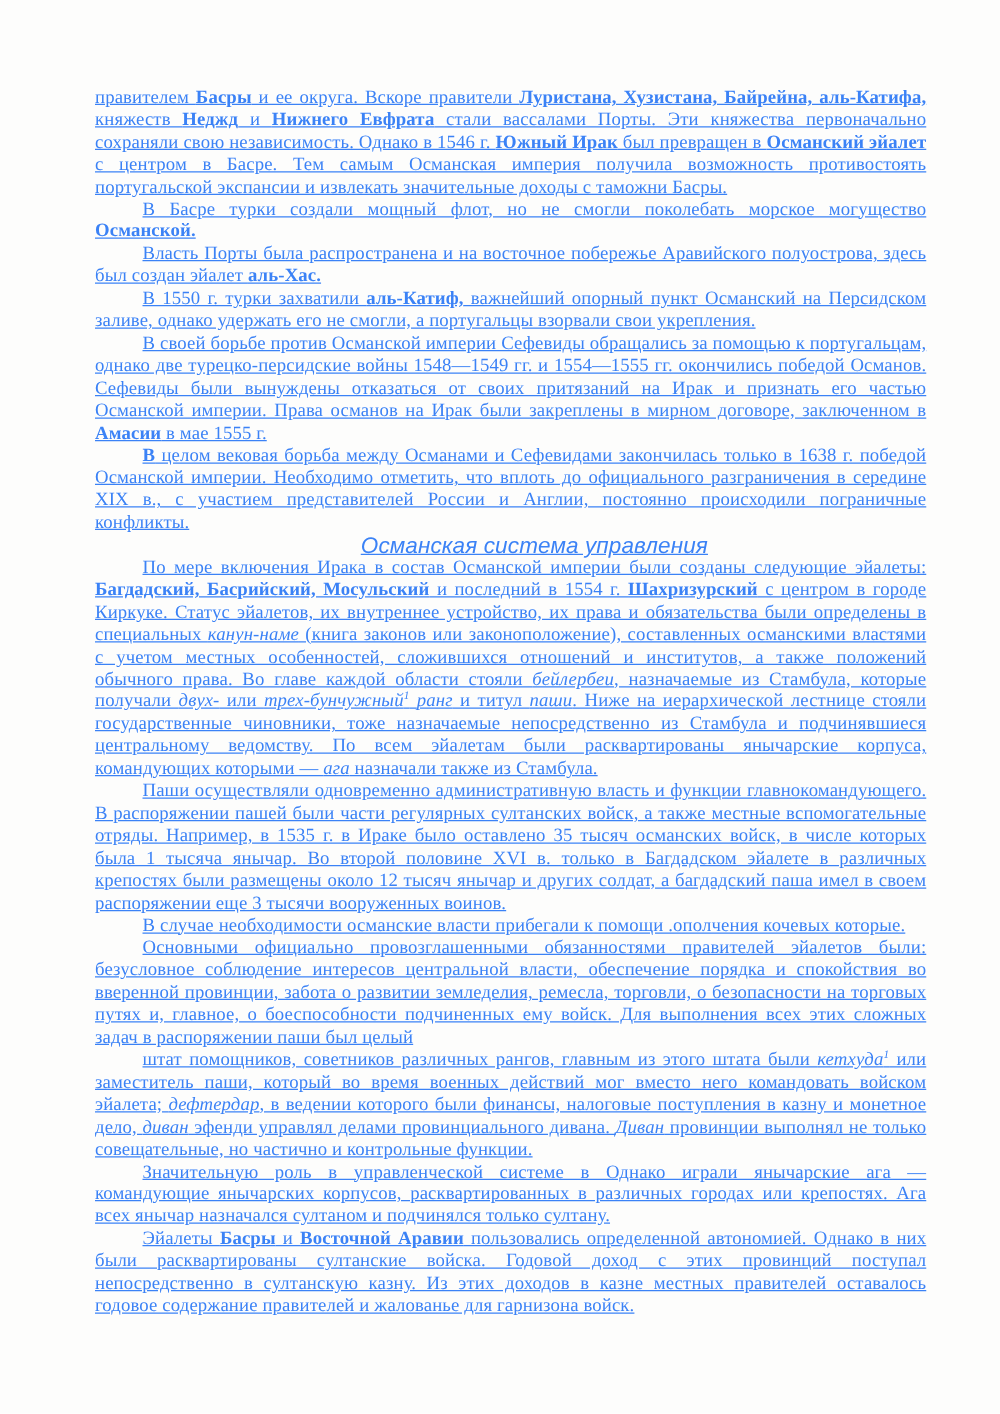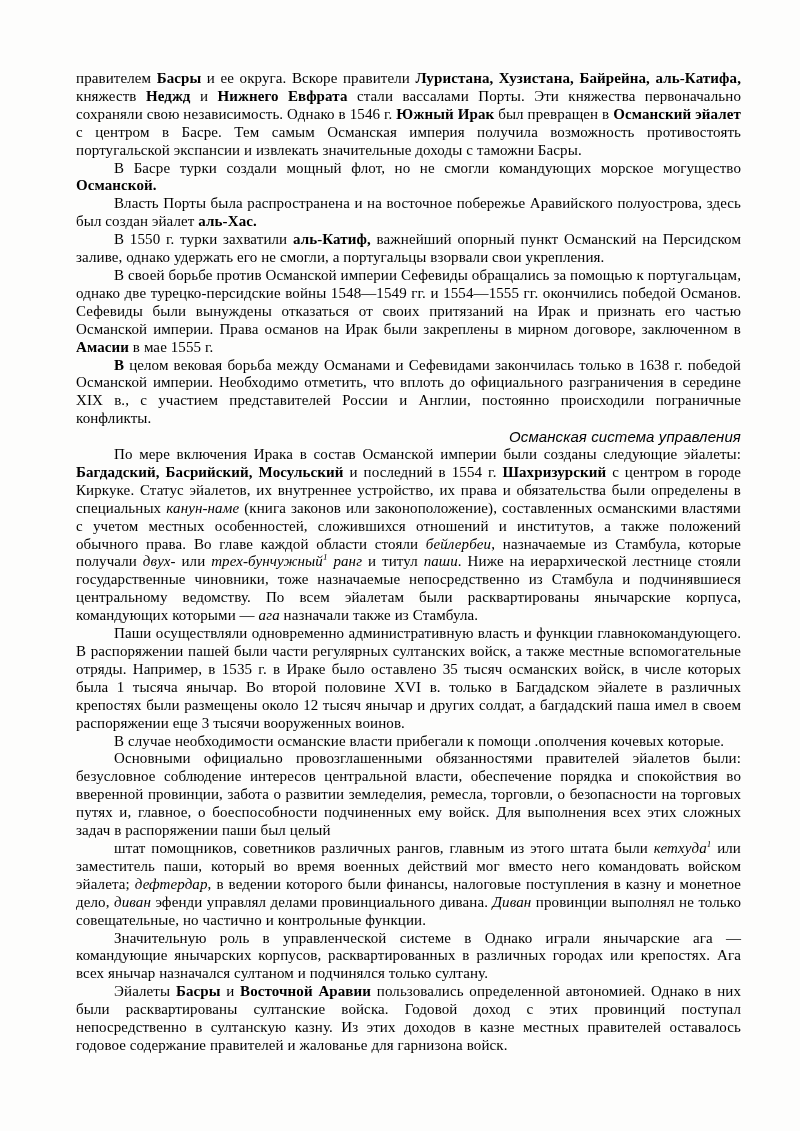--- a/index.html
+++ b/index.html
@@ -17,58 +17,59 @@
   .page {
     position: absolute;
     inset: 0;
     background: #fdfdfc;
   }
   .page-text {
     position: absolute;
     left: 76px;
     top: 70px;
     width: 665px;
-    color: #000000;
+    color: #3b82f6;
     font-size: 15px;
     line-height: 17.9px;
     text-align: justify;
     letter-spacing: 0.1px;
+    text-decoration: underline;
   }
   p.para {
     margin: 0;
     padding: 0;
     text-indent: 38px;
   }
   p.para.no-indent {
     text-indent: 0;
   }
   p.para.heading {
     font-family: "Liberation Sans", sans-serif;
     font-style: italic;
-    font-size: 15px;
-    text-align: right;
+    font-size: 18px;
+    text-align: center;
   }
   p.para.justify-last {
     text-align-last: justify;
   }
   .b { font-weight: bold; }
   .i { font-style: italic; }
   sup {
     font-size: 9px;
     line-height: 0;
     vertical-align: super;
   }
 </style>
 </head>
 <body>
 
 <div class="page">
   <div class="page-text">
       <p class="para no-indent"><span>правителем </span><span class="b">Басры</span><span> и ее округа. Вскоре правители </span><span class="b">Луристана, Хузистана, Байрейна, аль-Катифа,</span><span> княжеств </span><span class="b">Неджд</span><span> и </span><span class="b">Нижнего Евфрата</span><span> стали вассалами Порты. Эти княжества первоначально сохраняли свою независимость. Однако в 1546 г. </span><span class="b">Южный Ирак</span><span> был превращен в </span><span class="b">Османский эйалет</span><span> с центром в Басре. Тем самым Османская империя получила возможность противостоять португальской экспансии и извлекать значительные доходы с таможни Басры.</span></p>
-      <p class="para"><span>В Басре турки создали мощный флот, но не смогли командующих морское могущество </span><span class="b">Османской.</span></p>
+      <p class="para"><span>В Басре турки создали мощный флот, но не смогли поколебать морское могущество </span><span class="b">Османской.</span></p>
       <p class="para"><span>Власть Порты была распространена и на восточное побережье Аравийского полуострова, здесь был создан эйалет </span><span class="b">аль-Хас.</span></p>
       <p class="para"><span>В 1550 г. турки захватили </span><span class="b">аль-Катиф,</span><span> важнейший опорный пункт Османский на Персидском заливе, однако удержать его не смогли, а португальцы взорвали свои укрепления.</span></p>
       <p class="para"><span>В своей борьбе против Османской империи Сефевиды обращались за помощью к португальцам, однако две турецко-персидские войны 1548—1549 гг. и 1554—1555 гг. окончились победой Османов. Сефевиды были вынуждены отказаться от своих притязаний на Ирак и признать его частью Османской империи. Права османов на Ирак были закреплены в мирном договоре, заключенном в </span><span class="b">Амасии</span><span> в мае 1555 г.</span></p>
       <p class="para"><span class="b">В</span><span> целом вековая борьба между Османами и Сефевидами закончилась только в 1638 г. победой Османской империи. Необходимо отметить, что вплоть до официального разграничения в середине XIX в., с участием представителей России и Англии, постоянно происходили пограничные конфликты.</span></p>
       <p class="para heading"><span>Османская система управления</span></p>
       <p class="para"><span>По мере включения Ирака в состав Османской империи были созданы следующие эйалеты: </span><span class="b">Багдадский, Басрийский, Мосульский</span><span> и последний в 1554 г. </span><span class="b">Шахризурский</span><span> с центром в городе Киркуке. Статус эйалетов, их внутреннее устройство, их права и обязательства были определены в специальных </span><span class="i">канун-наме</span><span> (книга законов или законоположение), составленных османскими властями с учетом местных особенностей, сложившихся отношений и институтов, а также положений обычного права. Во главе каждой области стояли </span><span class="i">бейлербеи</span><span>, назначаемые из Стамбула, которые получали </span><span class="i">двух-</span><span> или </span><span class="i">трех-бунчужный</span><sup class="i">1</sup><span> </span><span class="i">ранг</span><span> и титул </span><span class="i">паши</span><span>. Ниже на иерархической лестнице стояли государственные чиновники, тоже назначаемые непосредственно из Стамбула и подчинявшиеся центральному ведомству. По всем эйалетам были расквартированы янычарские корпуса, командующих которыми — </span><span class="i">ага</span><span> назначали также из Стамбула.</span></p>
       <p class="para"><span>Паши осуществляли одновременно административную власть и функции главнокомандующего. В распоряжении пашей были части регулярных султанских войск, а также местные вспомогательные отряды. Например, в 1535 г. в Ираке было оставлено 35 тысяч османских войск, в числе которых была 1 тысяча янычар. Во второй половине XVI в. только в Багдадском эйалете в различных крепостях были размещены около 12 тысяч янычар и других солдат, а багдадский паша имел в своем распоряжении еще 3 тысячи вооруженных воинов.</span></p>
       <p class="para"><span>В случае необходимости османские власти прибегали к помощи .ополчения кочевых которые.</span></p>
       <p class="para"><span>Основными официально провозглашенными обязанностями правителей эйалетов были: безусловное соблюдение интересов центральной власти, обеспечение порядка и спокойствия во вверенной провинции, забота о развитии земледелия, ремесла, торговли, о безопасности на торговых путях и, главное, о боеспособности подчиненных ему войск. Для выполнения всех этих сложных задач в распоряжении паши был целый</span></p>
       <p class="para"><span>штат помощников, советников различных рангов, главным из этого штата были </span><span class="i">кетхуда</span><sup class="i">1</sup><span> или заместитель паши, который во время военных действий мог вместо него командовать войском эйалета; </span><span class="i">дефтердар</span><span>, в ведении которого были финансы, налоговые поступления в казну и монетное дело, </span><span class="i">диван</span><span> эфенди управлял делами провинциального дивана. </span><span class="i">Диван</span><span> провинции выполнял не только совещательные, но частично и контрольные функции.</span></p>

